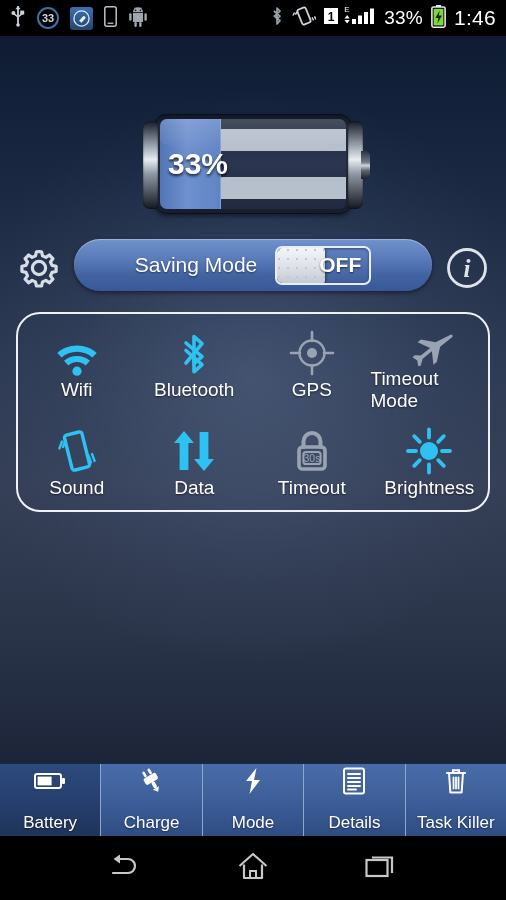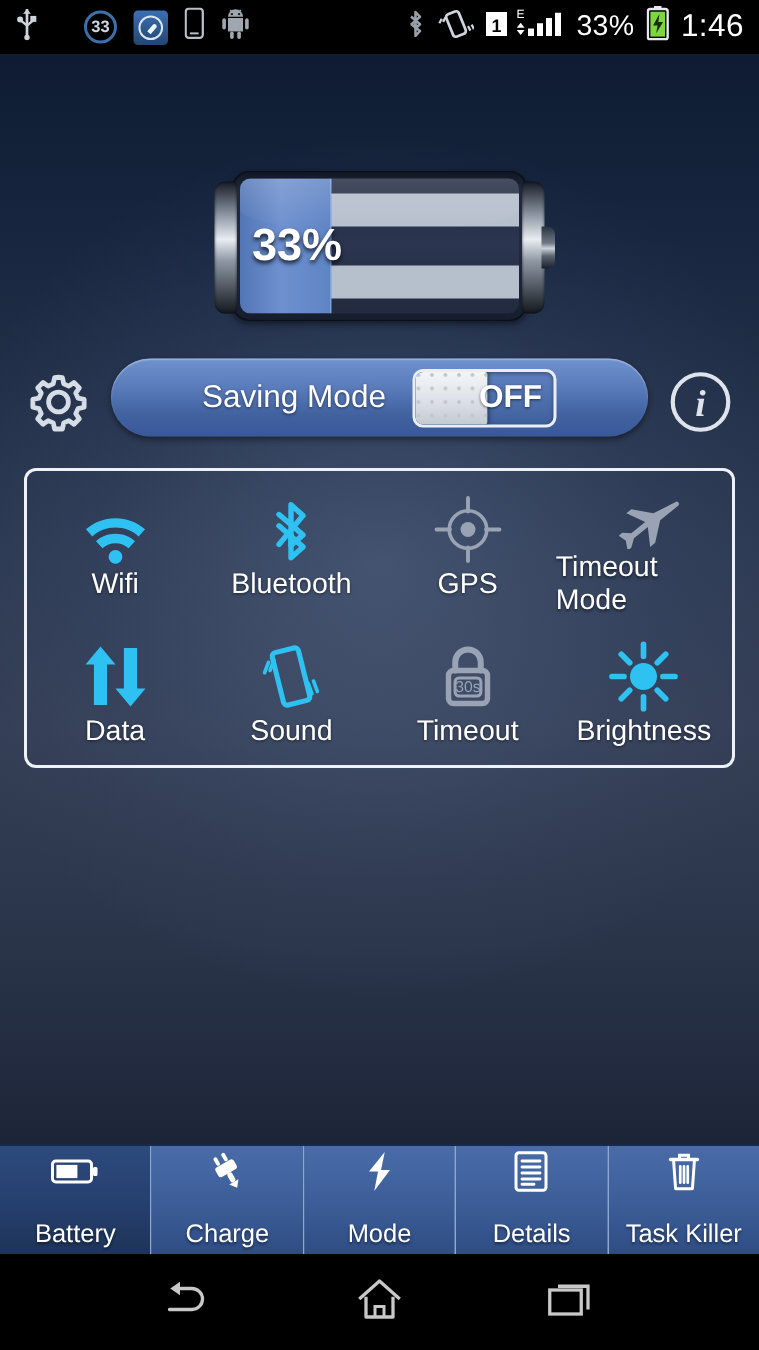--- a/index.html
+++ b/index.html
@@ -19,21 +19,21 @@
   }
   .sb-left { display:flex; align-items:center; gap:11px; }
   .sb-right { display:flex; align-items:center; gap:8px; margin-left:auto; }
   .sb-ico { display:block; }
   .sb-text { font-size:19px; color:#fff; letter-spacing:.2px; }
   .sb-clock { font-size:21px; color:#fff; letter-spacing:.3px; }
   .sb-num-circle {
     width:22px; height:22px; border-radius:50%;
     border:2px solid #3d6fa8; color:#cfd8e4;
     font-size:11px; font-weight:bold;
-    display:flex; align-items:center; justify-content:center;margin-left:19px;
+    display:flex; align-items:center; justify-content:center;
   }
   .sb-app-ico {
     width:23px; height:23px; border-radius:3px;
     background:linear-gradient(#3b6fb5,#23466f);
     display:flex; align-items:center; justify-content:center;
   }
 
   
   .content {
     position:absolute; left:0; top:36px; width:506px; height:727px;
@@ -119,21 +119,21 @@
     box-shadow:1px 0 3px rgba(0,0,0,.45);
   }
   .toggle-text {
     position:relative; z-index:2; color:#fff; font-size:21px; font-weight:bold;
     padding-right:8px; text-shadow:0 1px 2px rgba(0,0,0,.6);
   }
 
   
   .grid-panel {
     position:absolute; left:16px; top:276px; width:474px; height:200px;
-    border:2px solid #eef2f7; border-radius:8px;
+    border:2px solid #eef2f7; border-radius:24px;
     display:grid; grid-template-columns:repeat(4,1fr); grid-template-rows:repeat(2,1fr);
   }
   .tile {
     display:flex; flex-direction:column; align-items:center; justify-content:center;
     gap:2px; padding-top:4px;
   }
   .tile-ico { height:48px; display:flex; align-items:flex-end; justify-content:center; }
   .tile-label { color:#fff; font-size:19px; text-shadow:0 1px 2px rgba(0,0,0,.55); }
 
   
@@ -351,40 +351,40 @@
               <path d="M52 20.5c1.4.5 1.4 2.5 0 3l-14.5 4.9-8.3 13.1-4.1 1.4 3.1-13-11.2 3.8-3.9 5.4-3 1 1.2-6.6L8 28.8l2.8-1.2 5.6 2.4 11.3-3.9L17.9 16.4l4-1.4 12.9 7.6z"></path>
             </g>
           </svg>
         </span>
         <span class="tile-label">Timeout Mode</span>
       </div>
 
       <div class="tile">
         <span class="tile-ico">
           <svg width="52" height="48" viewBox="0 0 52 48">
-            <g fill="#2ec2f2">
-              <path d="M16 4l10 12h-5.6v27h-8.8V16H6z"></path>
-              <path d="M36 44L26 32h5.6V5h8.8v27H46z"></path>
-            </g>
-          </svg>
-        </span>
-        <span class="tile-label">Data</span>
-      </div>
-
-      <div class="tile">
-        <span class="tile-ico">
-          <svg width="52" height="48" viewBox="0 0 52 48">
             <g transform="rotate(-14 26 24)">
               <rect x="17" y="6" width="18" height="36" rx="2.6" fill="none" stroke="#2ec2f2" stroke-width="3.4"></rect>
             </g>
             <path d="M11 14.5l-2.6 7M14.6 13l-2.6 7" stroke="#2ec2f2" stroke-width="2.4" stroke-linecap="round"></path>
             <path d="M41 27l2.6 7M37.4 28.5l2.6 7" stroke="#2ec2f2" stroke-width="2.4" stroke-linecap="round"></path>
           </svg>
         </span>
         <span class="tile-label">Sound</span>
+      </div>
+
+      <div class="tile">
+        <span class="tile-ico">
+          <svg width="52" height="48" viewBox="0 0 52 48">
+            <g fill="#2ec2f2">
+              <path d="M16 4l10 12h-5.6v27h-8.8V16H6z"></path>
+              <path d="M36 44L26 32h5.6V5h8.8v27H46z"></path>
+            </g>
+          </svg>
+        </span>
+        <span class="tile-label">Data</span>
       </div>
 
       <div class="tile">
         <span class="tile-ico">
           <svg width="48" height="48" viewBox="0 0 48 48">
             <path d="M15.5 20V14.5a8.5 8.5 0 0117 0V20" fill="none" stroke="#9aa3b4" stroke-width="4" stroke-linecap="round"></path>
             <rect x="11" y="20" width="26" height="22" rx="3.4" fill="none" stroke="#9aa3b4" stroke-width="3.6"></rect>
             <rect x="15.4" y="25" width="17.2" height="12" rx="2.6" fill="none" stroke="#9aa3b4" stroke-width="2"></rect>
             <text x="24" y="34.6" font-family="Liberation Sans, sans-serif" font-size="10.5" fill="#9aa3b4" text-anchor="middle">30s</text>
           </svg>

